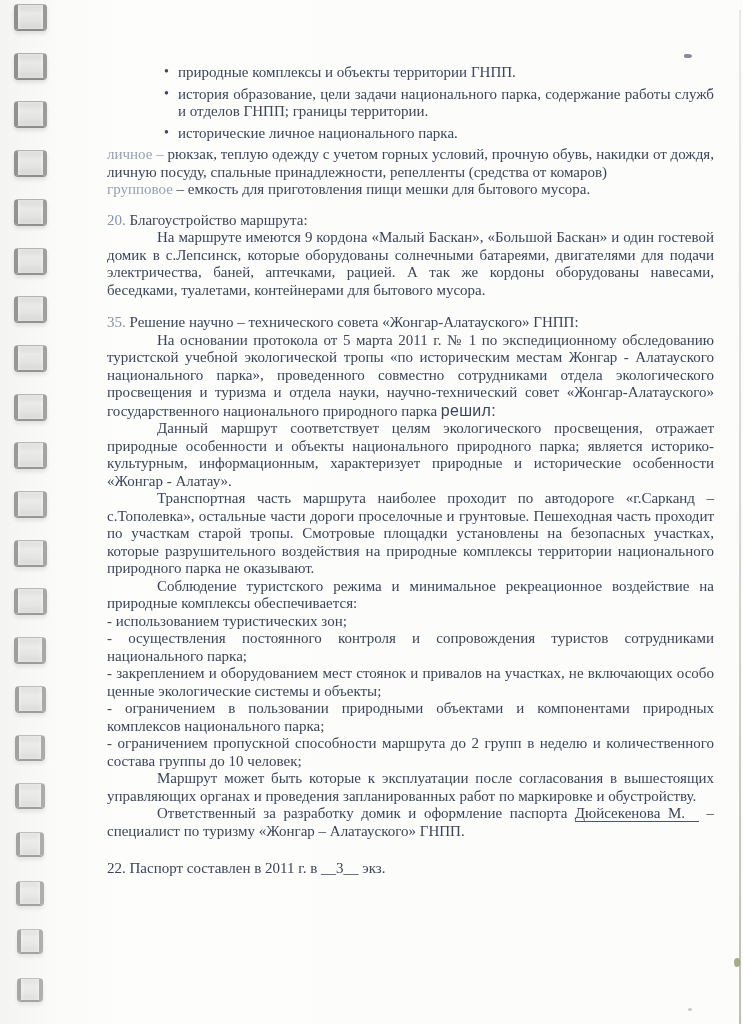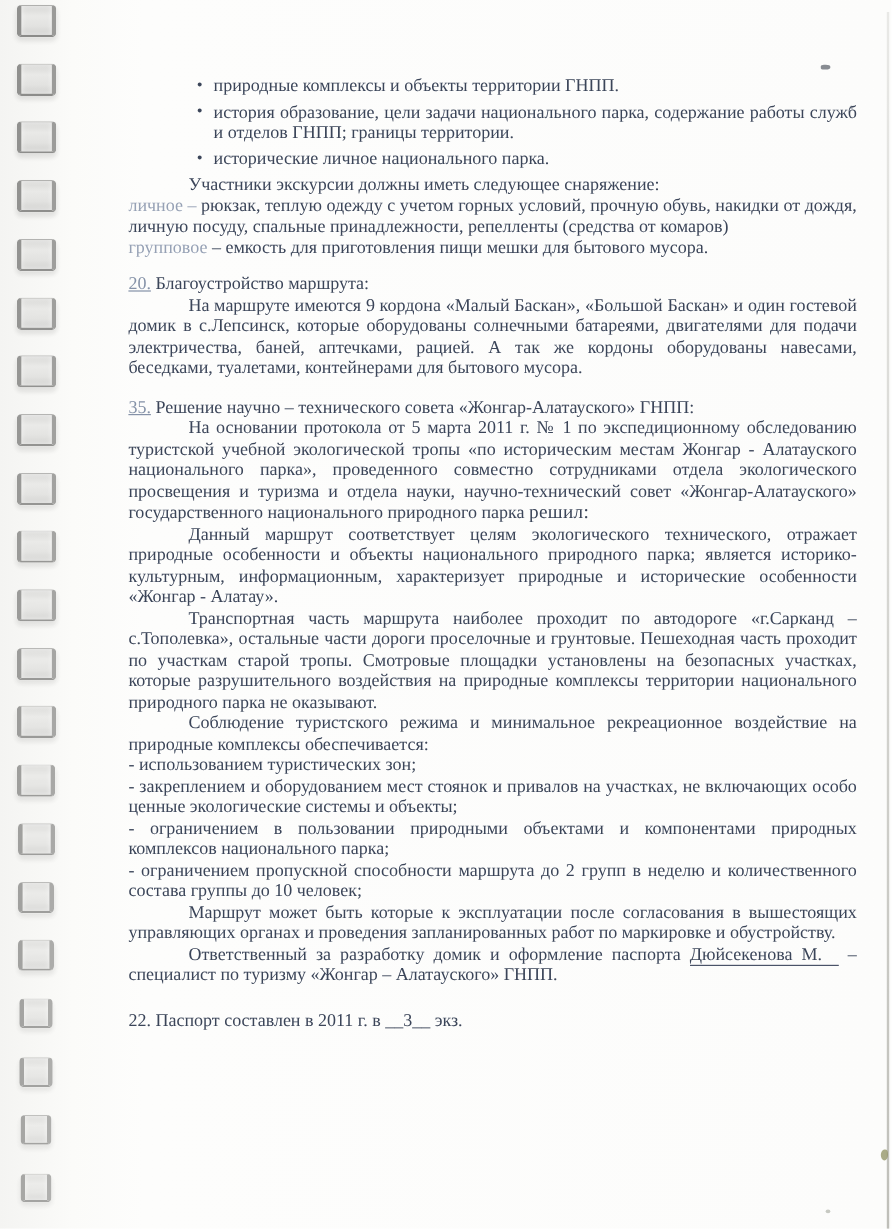--- a/index.html
+++ b/index.html
@@ -41,22 +41,22 @@
     color:#3b4559;
     text-align:justify;
     filter:blur(0.25px);
   }
   .content p{margin:0;}
   ul.topics{list-style:none;margin:0;padding:0;}
   ul.topics li{position:relative;padding-left:71px;margin-bottom:4px;}
   ul.topics .b{position:absolute;left:57px;top:-1px;font-size:14px;}
   .ind{text-indent:50px;}
   .lead-faded{color:#96a1b5;}
-  .num{color:#8592a8;text-decoration:underline;}
-  .decision{font-family:Liberation Serif, serif;font-size:16px;letter-spacing:.3px;}
+  .num{color:#8592a8;}
+  .decision{font-family:Liberation Sans, sans-serif;font-size:16px;letter-spacing:.3px;}
   .uline{border-bottom:1px solid #4a5368;padding-right:14px;}
   .mt1{margin-top:13px !important;}
   .mt2{margin-top:15px !important;}
   .mt3{margin-top:20px !important;}
 </style>
 </head>
 <body>
 
 <div class="page">
 
@@ -100,40 +100,40 @@
       <li>
         <span class="b">•</span>
         <span>история образование, цели задачи национального парка, содержание  работы служб и отделов ГНПП; границы территории.</span>
       </li>
       <li>
         <span class="b">•</span>
         <span>исторические личное национального парка.</span>
       </li>
     </ul>
 
-    <p class="ind">Участники экскурсии должны иметь следующее снаряжение:</p>
 
     <p><span class="lead-faded">личное –</span><span> рюкзак, теплую одежду с учетом горных условий, прочную обувь, накидки от дождя, личную посуду, спальные принадлежности, репелленты (средства от комаров)</span></p>
 
     <p><span class="lead-faded">групповое</span><span> – емкость для приготовления пищи мешки для бытового мусора.</span></p>
 
 
     <p class="mt1"><span class="num">20.</span><span> Благоустройство маршрута:</span></p>
 
     <p class="ind">На маршруте имеются 9 кордона «Малый Баскан», «Большой Баскан» и один гостевой домик в с.Лепсинск, которые оборудованы солнечными батареями, двигателями для подачи электричества, баней, аптечками, рацией. А так же кордоны оборудованы навесами, беседками, туалетами, контейнерами для бытового мусора.</p>
 
     <p class="mt2"><span class="num">35.</span><span> Решение научно – технического совета «Жонгар-Алатауского» ГНПП:</span></p>
 
     <p class="ind"><span>На основании протокола от 5 марта 2011 г. № 1 по экспедиционному обследованию туристской учебной экологической тропы «по историческим местам Жонгар - Алатауского национального парка», проведенного совместно сотрудниками отдела экологического просвещения и туризма и отдела науки, научно-технический совет «Жонгар-Алатауского» государственного национального природного парка </span><span class="decision">решил:</span></p>
 
-    <p class="ind">Данный маршрут соответствует целям экологического технического, отражает природные особенности и объекты национального природного парка;  является историко-культурным, информационным, характеризует природные и исторические особенности «Жонгар - Алатау».</p>
+    <p class="ind">Данный маршрут соответствует целям экологического просвещения, отражает природные особенности и объекты национального природного парка;  является историко-культурным, информационным, характеризует природные и исторические особенности «Жонгар - Алатау».</p>
     <p class="ind">Транспортная часть маршрута наиболее проходит по автодороге «г.Сарканд – с.Тополевка», остальные части дороги проселочные и грунтовые. Пешеходная часть проходит по участкам старой тропы. Смотровые площадки установлены на безопасных участках, которые разрушительного воздействия на природные комплексы территории национального природного парка не оказывают.</p>
     <p class="ind">Соблюдение туристского режима и минимальное рекреационное воздействие на природные комплексы обеспечивается:</p>
 
     <p>- использованием туристических зон;</p>
+    <p>-  осуществления  постоянного  контроля  и  сопровождения  туристов  сотрудниками национального парка;</p>
     <p>- закреплением и оборудованием мест стоянок и привалов на участках, не включающих особо ценные экологические системы и объекты;</p>
     <p>- ограничением в пользовании природными объектами и компонентами природных комплексов национального парка;</p>
     <p>- ограничением пропускной способности маршрута до 2 групп в неделю и количественного состава группы до 10 человек;</p>
 
     <p class="ind">Маршрут может быть которые к эксплуатации после согласования в вышестоящих управляющих органах и проведения запланированных работ по маркировке и обустройству.</p>
 
     <p class="ind"><span>Ответственный за разработку домик и оформление паспорта </span><span class="uline">Дюйсекенова М.</span><span> – специалист по туризму «Жонгар – Алатауского» ГНПП.</span></p>
 
     <p class="mt3">22. Паспорт составлен  в 2011 г.  в __3__ экз.</p>
 

